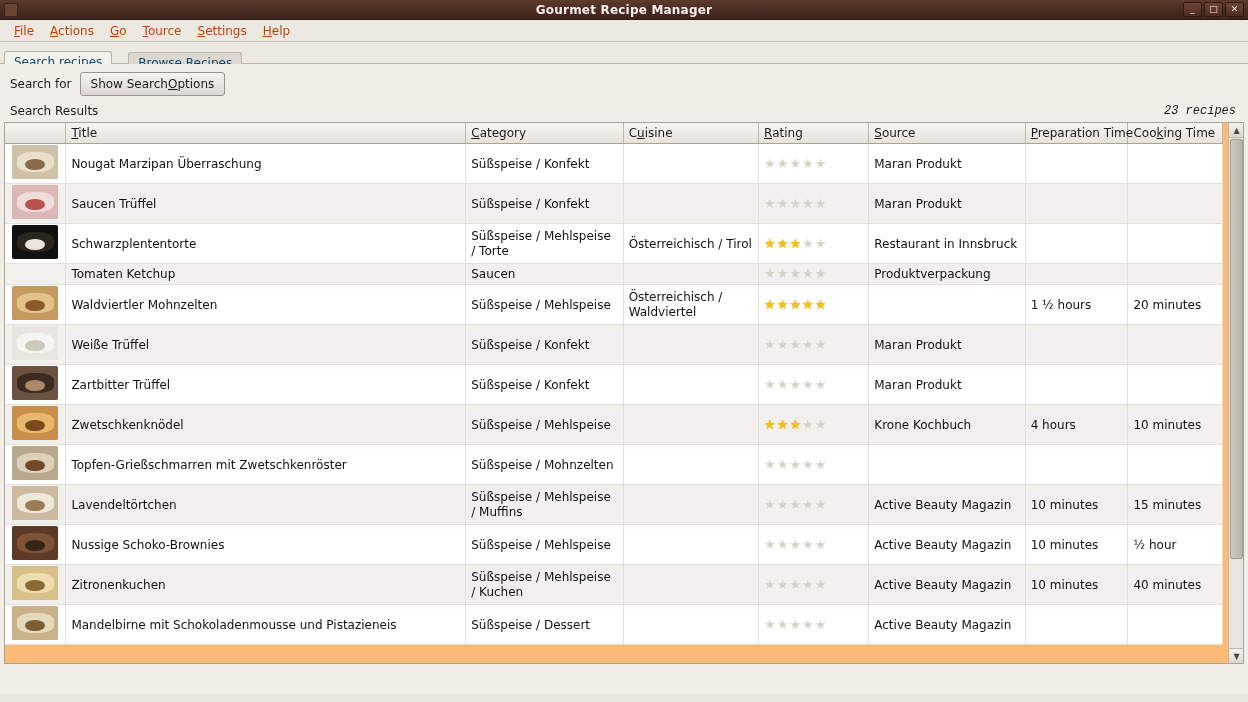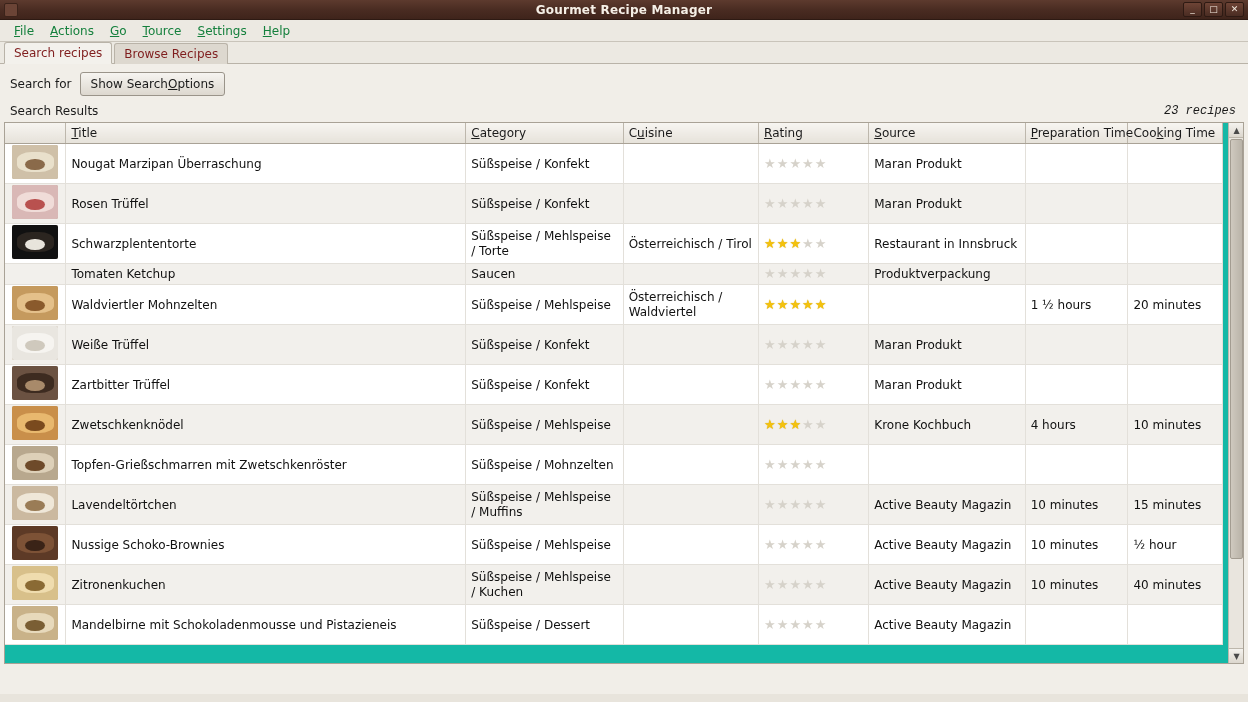--- a/index.html
+++ b/index.html
@@ -65,46 +65,46 @@
     height: 22px;
     background: #ece9e2;
     border-bottom: 1px solid #c9c4ba;
     display: flex;
     align-items: center;
     padding-left: 6px;
   }
   .menuitem {
     padding: 2px 8px;
     font-size: 12px;
-    color: #15803d;
+    color: #c2410c;
     white-space: nowrap;
     text-align: center;
   }
   .menuitem u { text-decoration: underline; }
 
   
   .tabstrip {
     height: 22px;
     background: #ece9e2;
     border-bottom: 1px solid #b9b3a8;
     display: flex;
     align-items: flex-end;
     padding-left: 4px;
   }
   .tab {
     padding: 3px 9px 3px 9px;
     font-size: 12px;
-    color: #7f1d1d;
+    color: #0c4a6e;
     border: 1px solid #b9b3a8;
     border-bottom: none;
     border-radius: 3px 3px 0 0;
     background: #ddd8cf;
-    margin-right: 2px;
-    position: relative;
-    top: 1px;
+    margin-right: 16px;
+    position: relative;
+    top: 10px;
   }
   .tab.active {
     background: #f3f1ec;
     border-bottom: 1px solid #f3f1ec;
   }
 
   
   .content {
     background: #f1eee8;
     padding: 0;
@@ -160,21 +160,21 @@
     padding: 2px 12px 4px 10px;
   }
   .results-label { font-size: 12px; color: #1a1a1a; }
   .results-count { font-size: 12px; color: #1a1a1a; font-style: italic; font-family: Liberation Mono, monospace; }
 
   
   .treewrap {
     position: relative;
     margin: 0 4px 0 4px;
     border: 1px solid #a9a296;
-    background: #14b8a6;
+    background: #fdba74;
     height: calc(100% - 96px);
     overflow: hidden;
   }
   table.tree {
     border-collapse: collapse;
     width: 1218px;
     table-layout: fixed;
   }
   table.tree th {
     background: linear-gradient(to bottom, #f7f5f1 0%, #e6e2da 100%);
@@ -334,21 +334,21 @@
               <td class="c-title">Nougat Marzipan Überraschung</td>
               <td class="c-cat">Süßspeise / Konfekt</td>
               <td class="c-cuis"></td>
               <td class="c-rate"><span class="stars"><span class="star-off">★</span><span class="star-off">★</span><span class="star-off">★</span><span class="star-off">★</span><span class="star-off">★</span></span></td>
               <td class="c-src">Maran Produkt</td>
               <td class="c-prep"></td>
               <td class="c-cook"></td>
             </tr>
             <tr class="even">
               <td class="c-img"><span class="thumb"><span class="l1" style="background:#d9b8b6"></span><span class="l2" style="background:#f0dcd8"></span><span class="l3" style="background:#b9514f"></span></span></td>
-              <td class="c-title">Rosen Trüffel</td>
+              <td class="c-title">Saucen Trüffel</td>
               <td class="c-cat">Süßspeise / Konfekt</td>
               <td class="c-cuis"></td>
               <td class="c-rate"><span class="stars"><span class="star-off">★</span><span class="star-off">★</span><span class="star-off">★</span><span class="star-off">★</span><span class="star-off">★</span></span></td>
               <td class="c-src">Maran Produkt</td>
               <td class="c-prep"></td>
               <td class="c-cook"></td>
             </tr>
             <tr class="odd">
               <td class="c-img"><span class="thumb"><span class="l1" style="background:#111111"></span><span class="l2" style="background:#2b2520"></span><span class="l3" style="background:#e8e4dc"></span></span></td>
               <td class="c-title">Schwarzplententorte</td>

